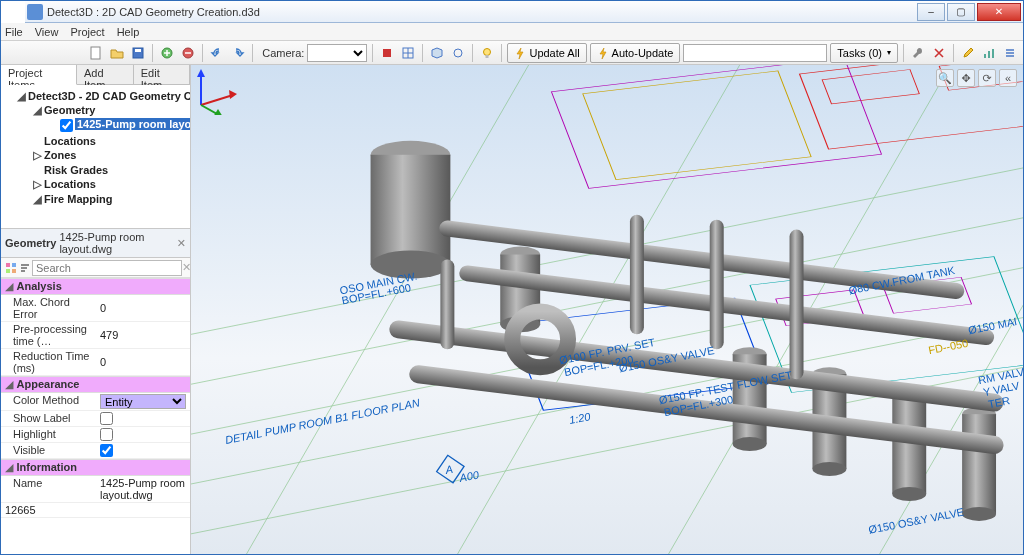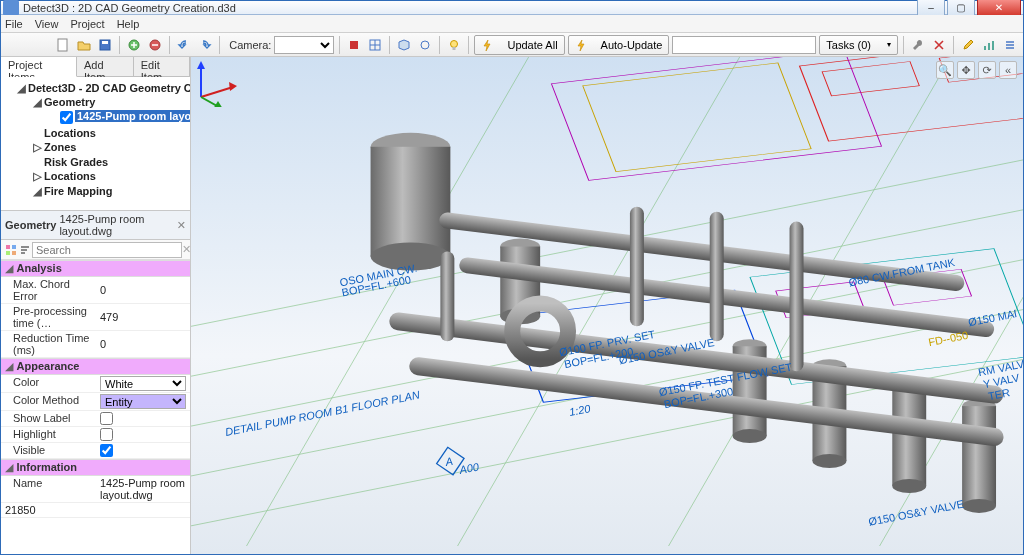--- a/index.html
+++ b/index.html
@@ -1,30 +1,30 @@
 <!DOCTYPE html>
 <html><head>
 <meta charset="utf-8">
 <style>
 * { box-sizing: border-box; margin: 0; padding: 0; font-family: "Segoe UI", Tahoma, sans-serif; font-size: 11px; }
 html, body { width: 1024px; height: 555px; overflow: hidden; background: #fff; }
 .window { width: 1024px; height: 555px; border: 1px solid #2e6bb8; display: flex; flex-direction: column; }
-.titlebar { height: 14px; background: linear-gradient(#fdfdfe,#e6eef8); display: flex; align-items: center; padding: 0 2px; border-bottom: 1px solid #9db7d8; }
+.titlebar { height: 22px; background: linear-gradient(#fdfdfe,#e6eef8); display: flex; align-items: center; padding: 0 2px; border-bottom: 1px solid #9db7d8; margin-left: 24px; }
 .titlebar .icon { width: 16px; height: 16px; background: #5b8fd6; margin-right: 4px; border-radius: 2px; }
 .titlebar .title { flex: 1; color: #333; }
 .titlebar .btns { display: flex; gap: 0; }
 .titlebar .wbtn { width: 28px; height: 18px; border: 1px solid #8aa8cc; background: linear-gradient(#f4f8fd,#d8e5f3); margin-left: 2px; display: flex; align-items: center; justify-content: center; font-size: 10px; color: #333; }
 .titlebar .wbtn.close { background: linear-gradient(#f58d87,#d2362a); color: #fff; border-color: #a22; width: 44px; }
 .menubar { height: 18px; background: #f5f5f5; border-bottom: 1px solid #d0d0d0; display: flex; align-items: center; padding: 0 4px; gap: 12px; color: #333; }
 .toolbar { height: 24px; background: linear-gradient(#fbfbfb,#ececec); border-bottom: 1px solid #c8c8c8; display: flex; align-items: center; padding: 0 4px; gap: 3px; justify-content: flex-end; }
 .tbtn { width: 18px; height: 18px; border: 1px solid transparent; border-radius: 2px; display: flex; align-items: center; justify-content: center; }
 .tsep { width: 1px; height: 18px; background: #c0c0c0; margin: 0 2px; }
 .tlabel { color: #333; margin-left: 4px; }
 .tselect { height: 18px; border: 1px solid #aaa; background: #fff; min-width: 60px; font-size: 11px; }
-.tbutton { height: 20px; border: 1px solid #a8a8a8; background: linear-gradient(#fdfdfd,#eee); border-radius: 2px; padding: 0 6px; display: flex; align-items: center; gap: 14px; }
+.tbutton { height: 20px; border: 1px solid #a8a8a8; background: linear-gradient(#fdfdfd,#eee); border-radius: 2px; padding: 0 6px; display: flex; align-items: center; gap: 3px; }
 .tinput { height: 18px; border: 1px solid #aaa; min-width: 55px; background:#fff; }
 .main { flex: 1; display: flex; min-height: 0; }
 .sidebar { width: 190px; background: #fafafa; border-right: 1px solid #c8c8c8; display: flex; flex-direction: column; }
 .tabstrip { height: 20px; background: #f2f2f2; display: flex; border-bottom: 1px solid #c0c0c0; }
 .tab { padding: 2px 7px; border-right: 1px solid #c0c0c0; background: #eee; color: #333; }
 .tab.active { background: #fff; border-bottom: 1px solid #fff; margin-bottom: -1px; font-weight: normal; }
 .tree { flex: 1; overflow: auto; padding: 4px 0; background: #fff; }
 .tree ul { list-style: none; padding-left: 14px; }
 .tree li { padding: 1px 2px; white-space: nowrap; color: #222; }
 .tree li.bold { font-weight: bold; }
@@ -253,26 +253,20 @@
             <div class="k">Pre-processing time (…</div>
             <div class="v">479</div>
           </div>
         <div class="row">
             <div class="k">Reduction Time (ms)</div>
             <div class="v">0</div>
           </div>
 
         <div class="section"><span style="font-weight:normal;color:#666;">◢ </span><span>Appearance</span></div>
         <div class="row">
-            <div class="k">Color</div>
-            <div class="v">
-              <select><option>White</option></select>
-            </div>
-          </div>
-        <div class="row">
             <div class="k">Color Method</div>
             <div class="v">
               <select style="background:#c4b5fd;"><option>Entity</option></select>
             </div>
           </div>
         <div class="row">
             <div class="k">Show Label</div>
             <div class="v">
               <input type="checkbox" style="">
             </div>
@@ -289,21 +283,21 @@
               <input type="checkbox" checked="" style="">
             </div>
           </div>
 
         <div class="section"><span style="font-weight:normal;color:#666;">◢ </span><span>Information</span></div>
         <div class="row">
             <div class="k">Name</div>
             <div class="v">1425-Pump room layout.dwg</div>
           </div>
         <div class="row">
-            <div class="v">21850</div>
+            <div class="v">12665</div>
           </div>
         <div style="height:36px;"></div>
       </div>
     </div>
 
     <div class="viewport">
       <svg viewBox="0 0 834 490">
 
         <g stroke="#7fbf7f" stroke-width="0.8" opacity="0.75">
           <line x1="-50" y1="280" x2="900" y2="90"></line>

